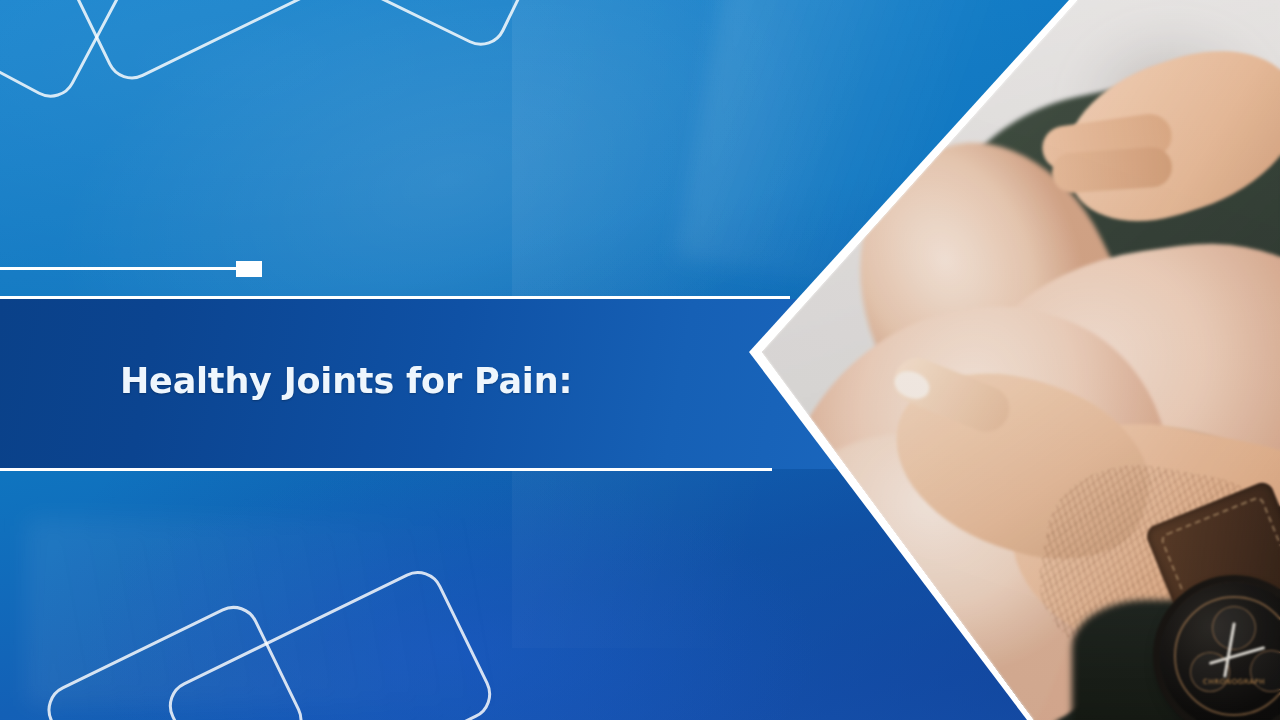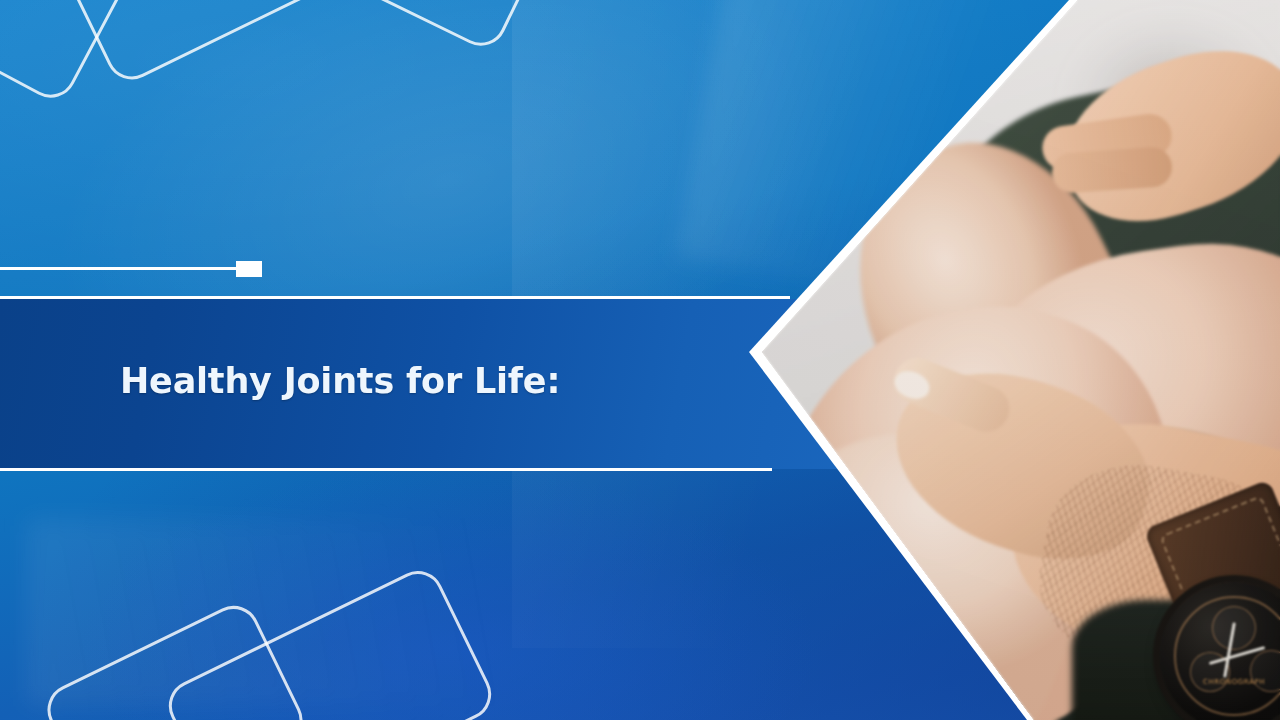--- a/index.html
+++ b/index.html
@@ -257,21 +257,21 @@
   <div class="deco deco-bl-2"></div>
 
   <div class="accent-line"></div>
   <div class="accent-block"></div>
 
   <div class="title-band"></div>
   <div class="band-rule-top"></div>
   <div class="band-rule-bottom"></div>
 
   <div class="title-wrap">
-    <h1 class="headline">Healthy Joints for Life:</h1>
+    <h1 class="headline">Healthy Joints for Pain:</h1>
   </div>
 
   <div class="photo-outer"></div>
   <div class="photo-inner">
     <div class="ph ph-wall"></div>
     <div class="ph ph-shadow-tr"></div>
     <div class="ph ph-fabric"></div>
     <div class="ph ph-shin"></div>
     <div class="ph ph-thigh"></div>
     <div class="ph ph-fabric2"></div>

